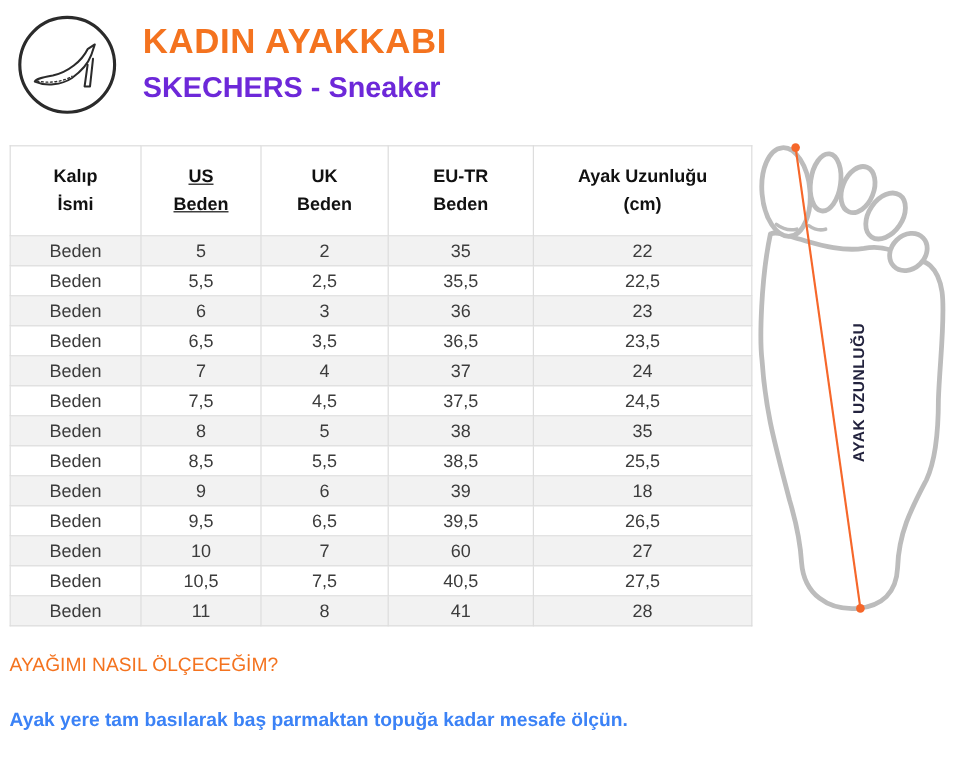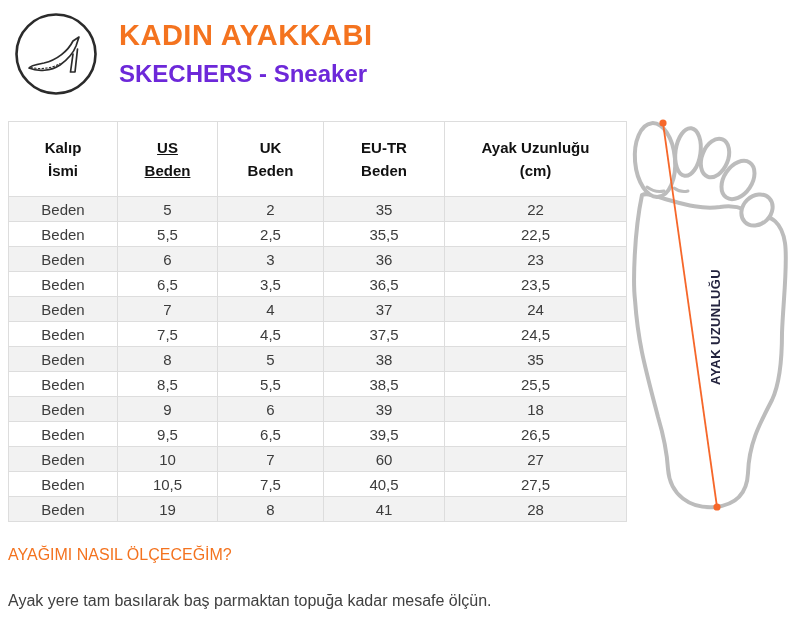--- a/index.html
+++ b/index.html
@@ -29,21 +29,21 @@
 
   
   .foot-diagram { position:absolute; left:620px; top:103px; width:175px; height:415px; }
   .foot-diagram svg { position:absolute; left:0; top:0; }
   .foot-label { position:absolute; left:17px; top:215px; width:160px; height:18px;
     transform:rotate(-90deg); transform-origin:center; text-align:center;
     font-size:13px; font-weight:bold; letter-spacing:0.4px; color:#23233e; white-space:nowrap; }
 
   
   .footer-heading { position:absolute; left:8px; top:546px; font-size:16px; font-weight:normal; color:var(--accent); }
-  .footer-text { position:absolute; left:8px; top:592px; font-size:16px; font-weight:normal; color:#404040; }
+  .footer-text { position:absolute; left:8px; top:592px; font-size:16px; font-weight:bold; color:#3b82f6; }
 </style>
 </head>
 <body>
 
 <div class="page">
 
   <div class="header">
     <span class="brand-icon">
       <svg width="84" height="84" viewBox="0 0 84 84">
         <circle cx="42" cy="42" r="39.5" fill="none" stroke="#2b2b2b" stroke-width="2.6"></circle>
@@ -155,21 +155,21 @@
         </tr>
         <tr>
           <td>Beden</td>
           <td>10,5</td>
           <td>7,5</td>
           <td>40,5</td>
           <td>27,5</td>
         </tr>
         <tr>
           <td>Beden</td>
-          <td>19</td>
+          <td>11</td>
           <td>8</td>
           <td>41</td>
           <td>28</td>
         </tr>
       </tbody>
   </table>
 
   <div class="foot-diagram">
     <svg width="175" height="415" viewBox="0 0 175 415">
 

